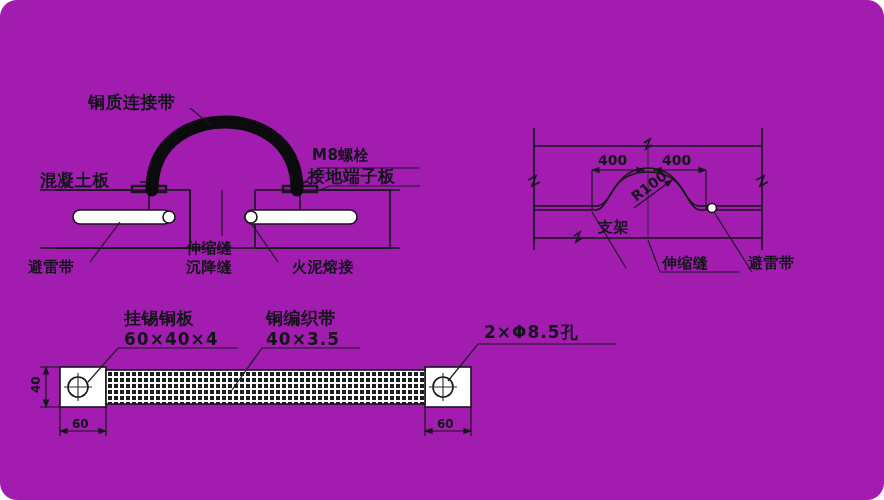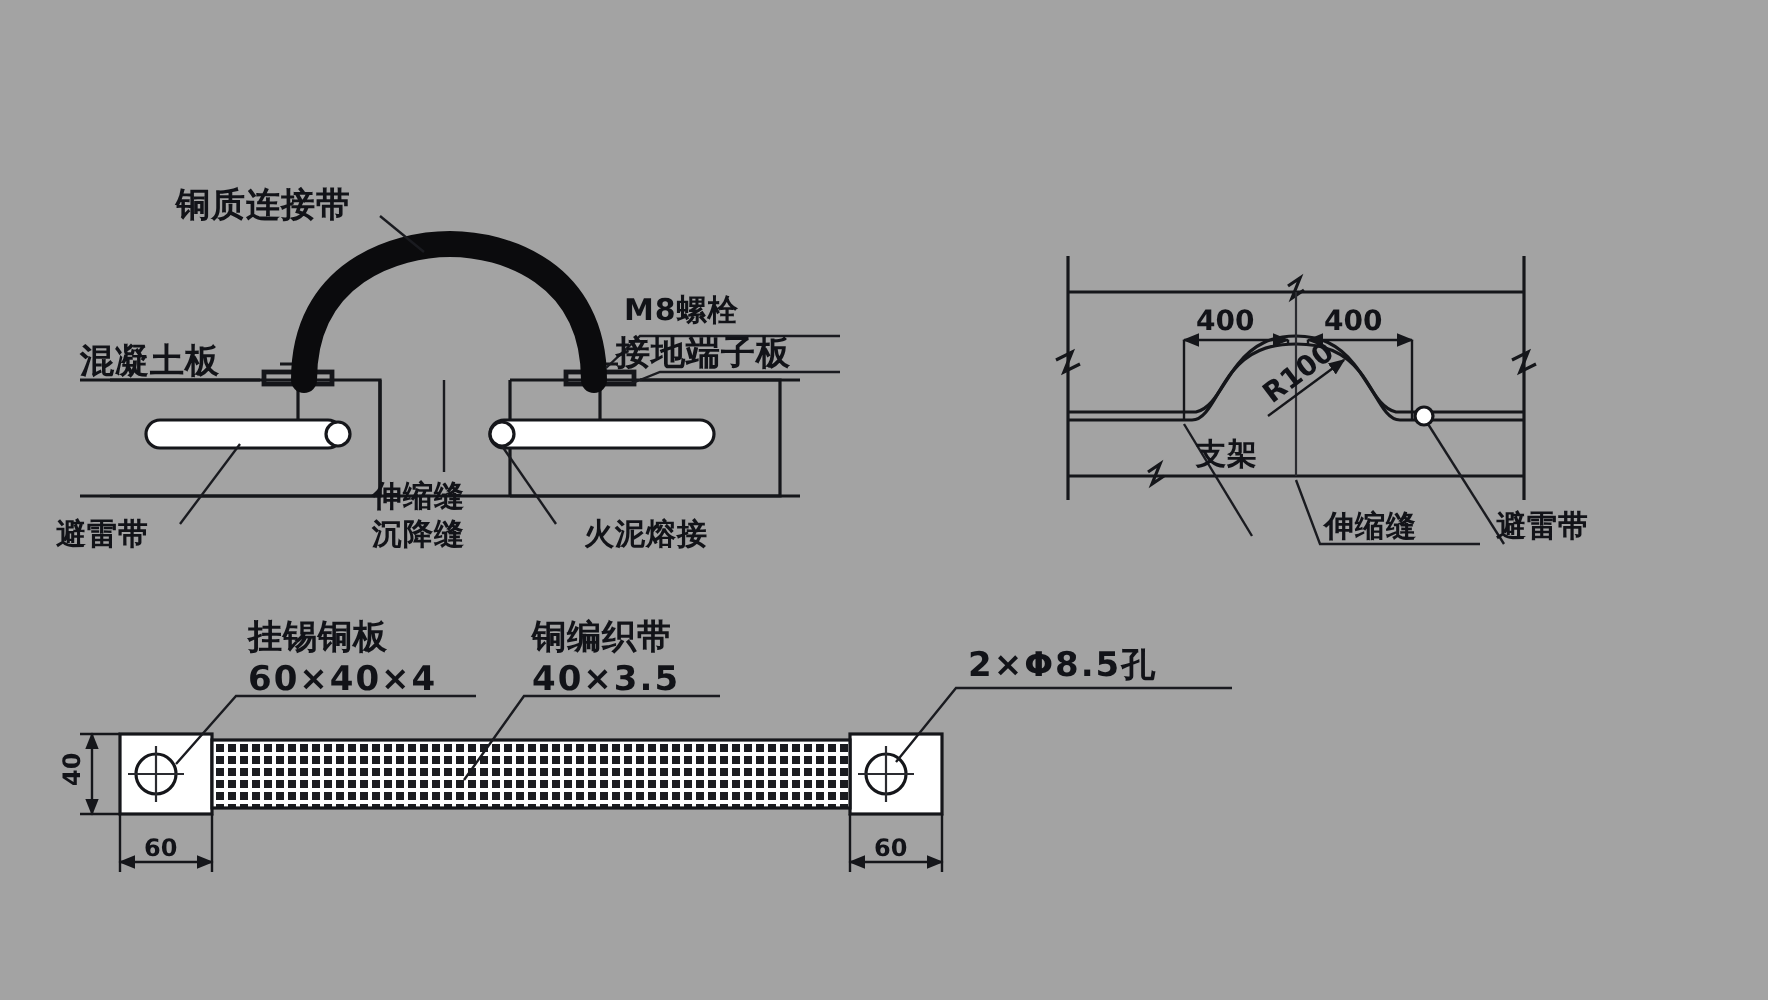--- a/index.html
+++ b/index.html
@@ -7,22 +7,23 @@
     padding: 0;
     background: #ffffff;
   }
   body {
     font-family: "Liberation Sans", "DejaVu Sans", sans-serif;
   }
   #sheet {
     position: relative;
     width: 884px;
     height: 500px;
-    background: #a3a3a3;
+    background: #a21caf;
     overflow: hidden;
+    border-radius: 17px;
   }
   svg.drawing {
     position: absolute;
     left: 0;
     top: 0;
     width: 884px;
     height: 500px;
   }
   .ln  { stroke: #15161a; fill: none; stroke-width: 1.6; }
   .ln-th { stroke: #15161a; fill: none; stroke-width: 2.4; }

